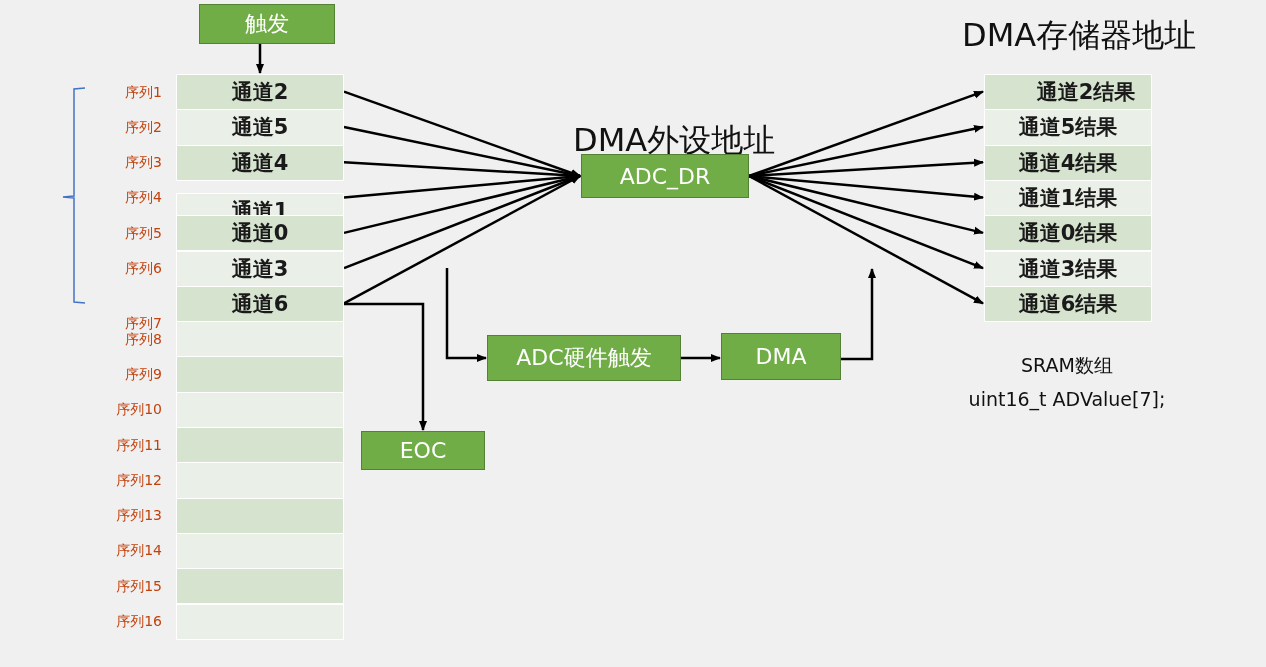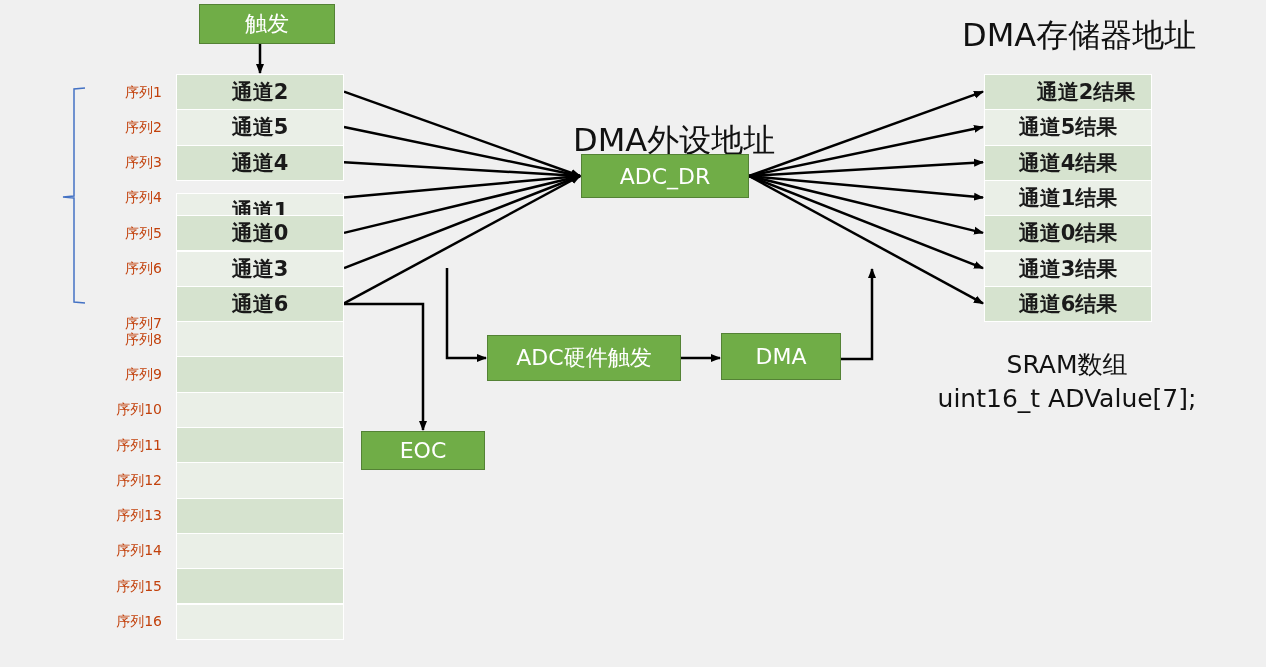--- a/index.html
+++ b/index.html
@@ -23,21 +23,21 @@
   .cell.dark { background: #d6e3cf; }
   .cell.light { background: #eaefe7; }
   .seq-label {
     position: absolute; width: 80px; text-align: right;
     font-size: 14px; color: #c2410c; height: 35px; line-height: 35px;
   }
   .title {
     position: absolute; font-size: 32px; color: #111; white-space: nowrap;
   }
   .sram {
-    position: absolute; font-size: 25px; color: #111; text-align: center;
+    position: absolute; font-size: 19px; color: #111; text-align: center;
     width: 300px; line-height: 34px;
   }
   svg.lines { position: absolute; left: 0; top: 0; }
 </style>
 </head>
 <body>
 
 <svg class="lines" width="1266" height="667">
   <defs>
     <marker id="arr" markerWidth="10" markerHeight="10" refX="9" refY="5" orient="auto" markerUnits="userSpaceOnUse">

